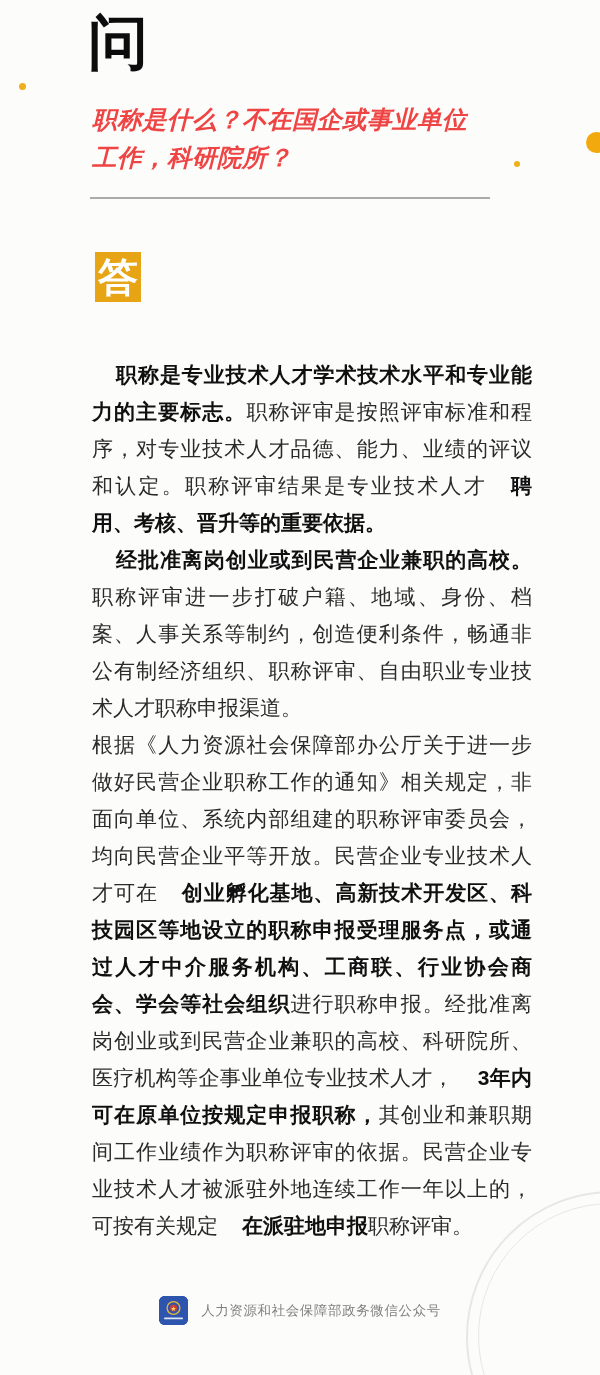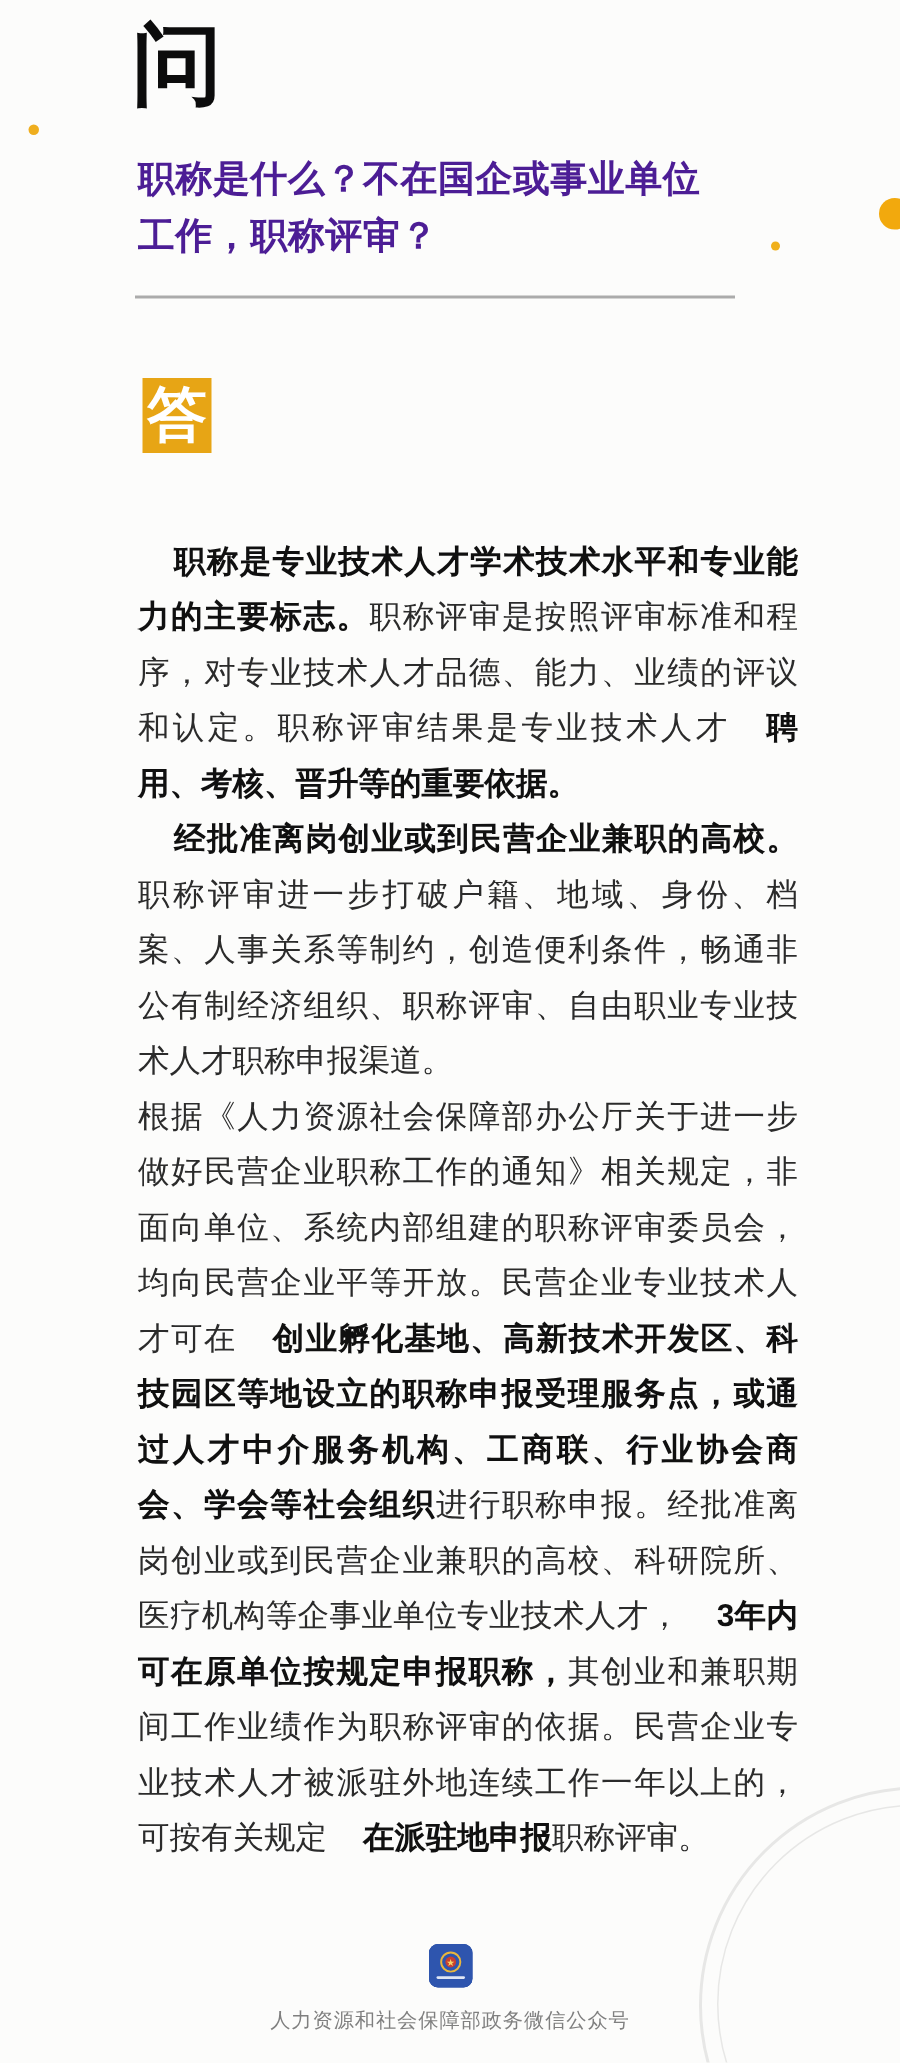--- a/index.html
+++ b/index.html
@@ -19,22 +19,23 @@
   .ring-outer{left:466px;top:1191px;width:288px;height:288px;}
   .ring-inner{left:478px;top:1203px;width:264px;height:264px;border-width:1.5px;}
 
   
   .q-mark{
     position:absolute;left:88px;top:10px;
     font-size:60px;line-height:66px;font-weight:900;color:#0c0c0c;
   }
   .title{
     position:absolute;left:92px;top:101px;
-    font-size:24.5px;line-height:38px;font-weight:700;color:#4c1d95;
+    font-size:24.5px;line-height:38px;font-weight:700;color:#ef4444;
     letter-spacing:0.5px;
+    font-style:italic;
   }
   .divider{
     position:absolute;left:90px;top:197px;width:400px;height:2px;
     background:#ababab;
   }
 
   
   .a-mark{
     position:absolute;left:95px;top:252px;width:46px;height:50px;
     background:#E7A515;
@@ -47,21 +48,21 @@
     position:absolute;left:92px;top:356px;width:440px;
     font-size:21px;line-height:37px;color:#2b2b2b;
     text-align:justify;text-justify:inter-ideograph;
   }
   .answer-body p{margin:0;padding:0;}
   .run.bold{font-weight:700;color:#101010;margin-left:24px;}
 
   
   .footer{
     position:absolute;left:0;top:1296px;width:600px;
-    display:flex;align-items:center;justify-content:center;gap:13px;flex-direction:column;
+    display:flex;align-items:center;justify-content:center;gap:13px;
   }
   .footer-logo{
     width:29px;height:29px;border-radius:6px;background:#2E55AE;
     display:flex;flex-direction:column;align-items:center;justify-content:center;
     box-shadow:0 0 0 1px #2a4da0 inset;
   }
   .footer-label{
     font-size:13.5px;color:#7f7f7f;letter-spacing:0.6px;
   }
 </style>
@@ -70,21 +71,21 @@
 
 <div class="dot dot-tl"></div>
 <div class="circle-right"></div>
 <div class="dot dot-mid"></div>
 <div class="ring ring-outer"></div>
 <div class="ring ring-inner"></div>
 
 <div class="q-mark">问</div>
 <div class="title">
   <div>职称是什么？不在国企或事业单位</div>
-  <div>工作，职称评审？</div>
+  <div>工作，科研院所？</div>
 </div>
 <div class="divider"></div>
 
 <div class="a-mark">
   <span>答</span>
 </div>
 
 <div class="answer-body">
     <p><span class="run bold">职称是专业技术人才学术技术水平和专业能力的主要标志。</span><span class="run">职称评审是按照评审标准和程序，对专业技术人才品德、能力、业绩的评议和认定。职称评审结果是专业技术人才</span><span class="run bold">聘用、考核、晋升等的重要依据。</span></p>
     <p><span class="run bold">经批准离岗创业或到民营企业兼职的高校。</span><span class="run">职称评审进一步打破户籍、地域、身份、档案、人事关系等制约，创造便利条件，畅通非公有制经济组织、职称评审、自由职业专业技术人才职称申报渠道。</span></p>

